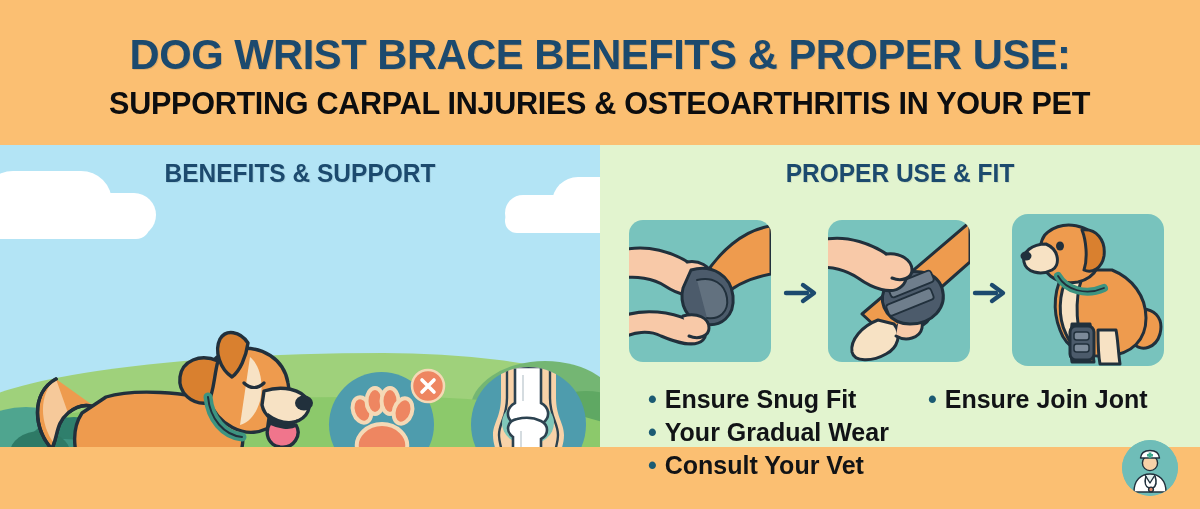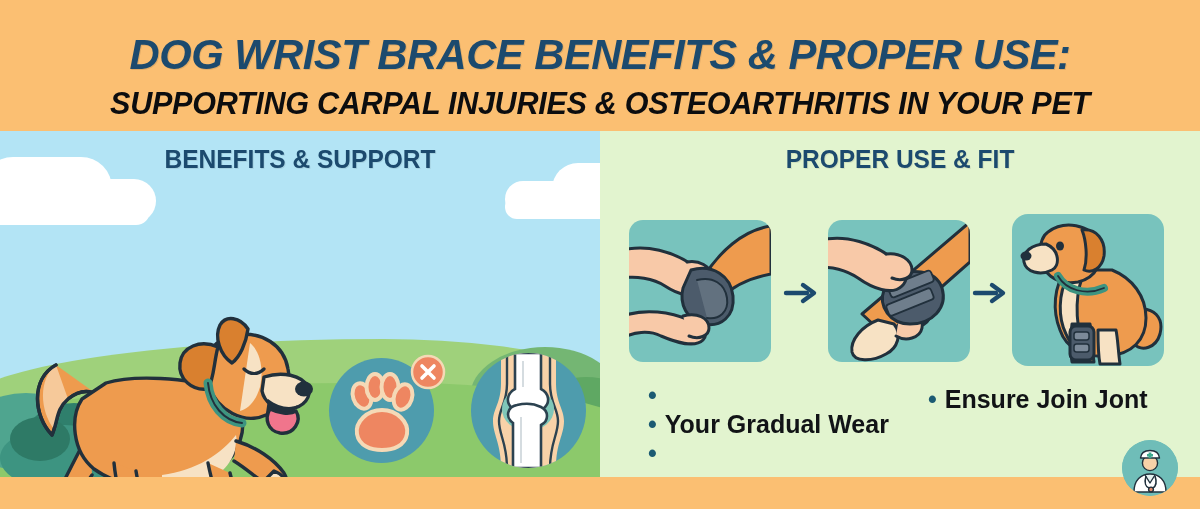--- a/index.html
+++ b/index.html
@@ -15,21 +15,21 @@
     background: #FBBF72;
     overflow: hidden;
   }
 
   
   #header {
     position: absolute; left: 0; top: 0;
     width: 1200px; height: 145px;
     background: #FBBF72;
     display: flex; flex-direction: column;
-    align-items: center; justify-content: center; font-style: italic;
+    align-items: center; justify-content: center;
   }
   #title {
     font-family: "Liberation Sans Narrow", "Liberation Sans", sans-serif;
     font-weight: bold;
     font-size: 43px;
     letter-spacing: -0.5px;
     color: #1C4A6E;
     text-align: center;
     line-height: 1.0;
     transform: scaleX(0.97);
@@ -46,21 +46,21 @@
     text-align: center;
     line-height: 1.0;
     transform: scaleX(0.955);
     white-space: nowrap;
     margin-top: 11px;
   }
 
   
   .panel {
     position: absolute;
-    top: 131px; height: 346px;
+    top: 145px; height: 302px;
     overflow: hidden;
   }
   #panel-left  { left: 0;     width: 600px; background: #B3E4F5; }
   #panel-right { left: 600px; width: 600px; background: #E2F4CF; }
 
   .panel-heading {
     position: absolute; top: 14px;
     font-family: "Liberation Sans Narrow", "Liberation Sans", sans-serif;
     font-weight: bold;
     font-size: 25px;
@@ -393,27 +393,29 @@
   <div class="step-arrow" id="arrow2">
     <svg viewBox="0 0 36 30" width="36" height="30">
       <path d="M3 15 L24 15" stroke="#1C4A6E" stroke-width="4.4" stroke-linecap="round" fill="none"></path>
       <path d="M20 7 L31 15 L20 23" stroke="#1C4A6E" stroke-width="4.4" stroke-linecap="round" stroke-linejoin="round" fill="none"></path>
     </svg>
   </div>
 
   <div class="bullet-list" id="bullets-right-a">
     <div class="bullet">
       <span class="dot">•</span>
+      <span>Ensure Snug Fit</span>
     </div>
     <div class="bullet">
       <span class="dot">•</span>
       <span>Your Gradual Wear</span>
     </div>
     <div class="bullet">
       <span class="dot">•</span>
+      <span>Consult Your Vet</span>
     </div>
   </div>
 
   <div class="bullet-list" id="bullets-right-b">
     <div class="bullet">
       <span class="dot">•</span>
       <span>Ensure Join Jont</span>
     </div>
   </div>
 

